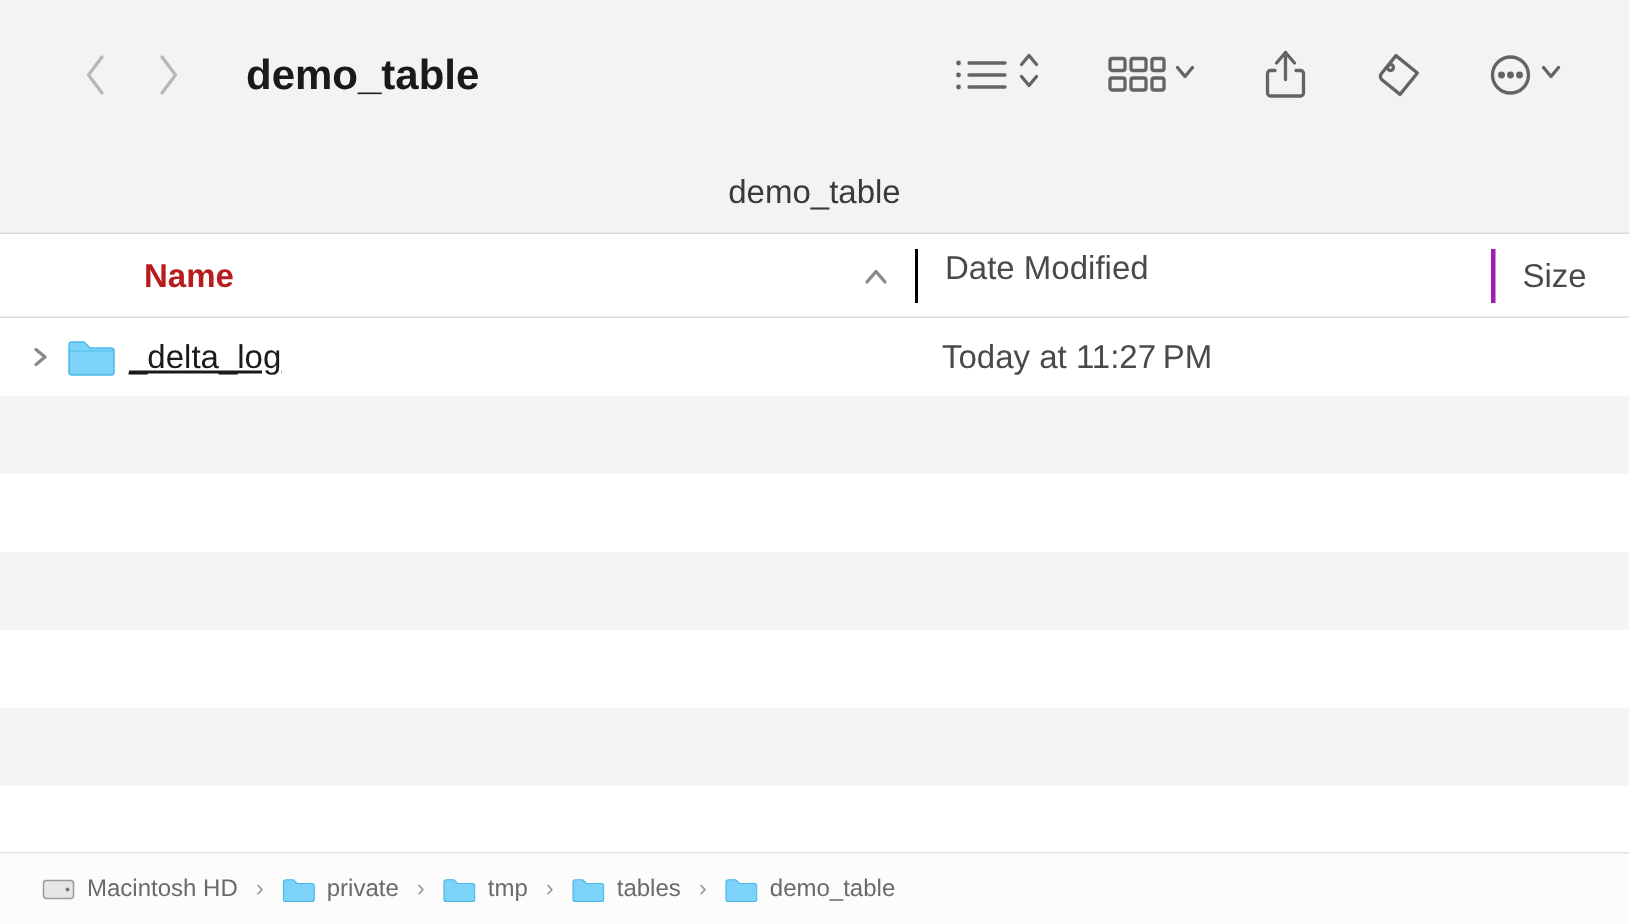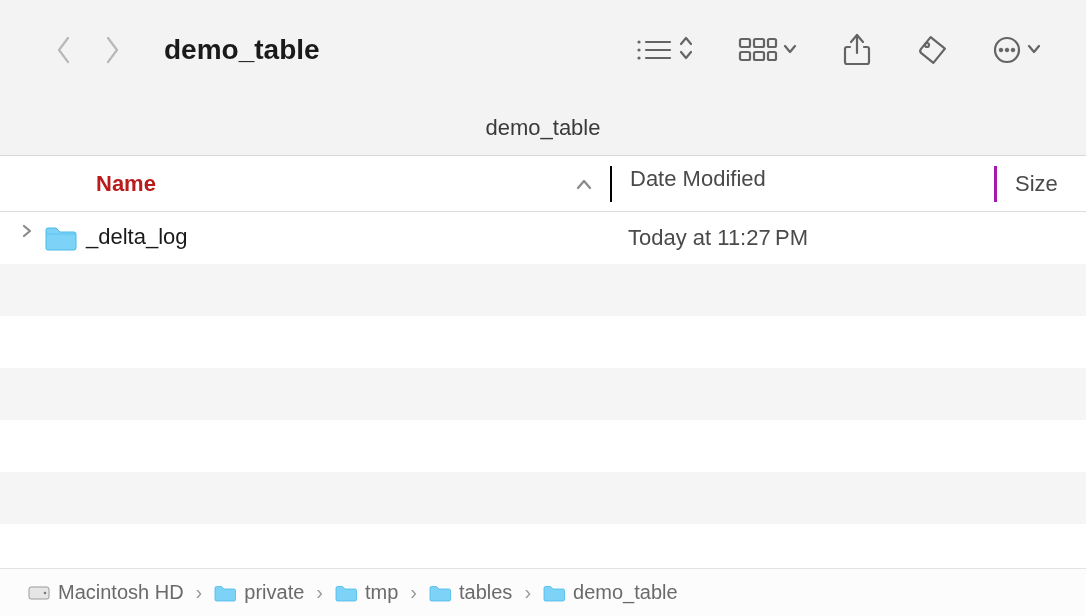--- a/index.html
+++ b/index.html
@@ -68,41 +68,41 @@
   
   .rows { }
   .row {
     height: 52px;
     display:flex;
     align-items:center;
     font-size: 22px;
   }
   .row:nth-child(odd){ background:#fff; }
   .row:nth-child(even){ background:#f5f5f5; }
-  .cell-name { flex: 0 0 610px; display:flex; gap:8px; padding-left: 18px; }
+  .cell-name { flex: 0 0 610px; display:flex; align-items:center; gap:8px; padding-left: 18px; text-decoration: underline; }
   .disclosure { width:18px; display:flex; justify-content:center; cursor:default; }
   .disclosure svg{ stroke:#8a8a8a; }
   .folder-icon { width:34px; height:28px; position:relative; }
   .folder-icon svg { width:34px; height:28px; }
   .cell-date { flex: 0 0 384px; padding-left: 18px; color:#4a4a4a; }
   .cell-size { flex:1; padding-left:18px; color:#4a4a4a; }
   .filename { color:#1a1a1a; }
 
   
   .pathbar {
     position:absolute;
     left:0; right:0; bottom:0;
     height: 48px;
     border-top: 1px solid #e2e2e2;
     background:#fcfcfc;
     display:flex;
     align-items:center;
     padding: 0 28px;
     gap: 10px;
-    font-size: 20px;
+    font-size: 16px;
     color: #6a6a6a;
   }
   .path-seg { display:flex; align-items:center; gap:8px; cursor:default; }
   .path-sep { color:#9a9a9a; padding: 0 2px; }
   .hd-icon { width:22px; height:22px; }
   .mini-folder { width:22px; height:18px; }
 
   .icon-stroke { fill:none; stroke-width:2.2; stroke-linecap:round; stroke-linejoin:round; }
 </style>
 </head>

